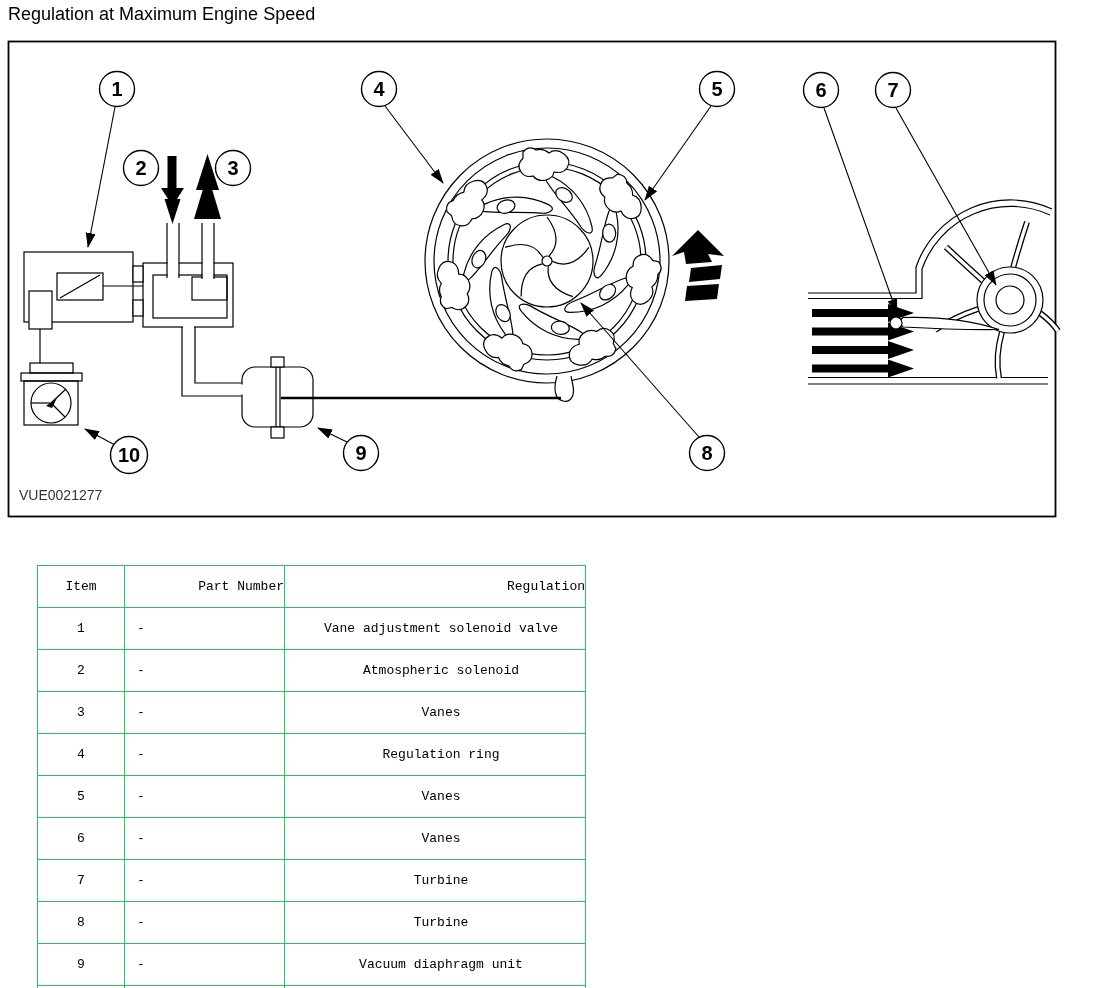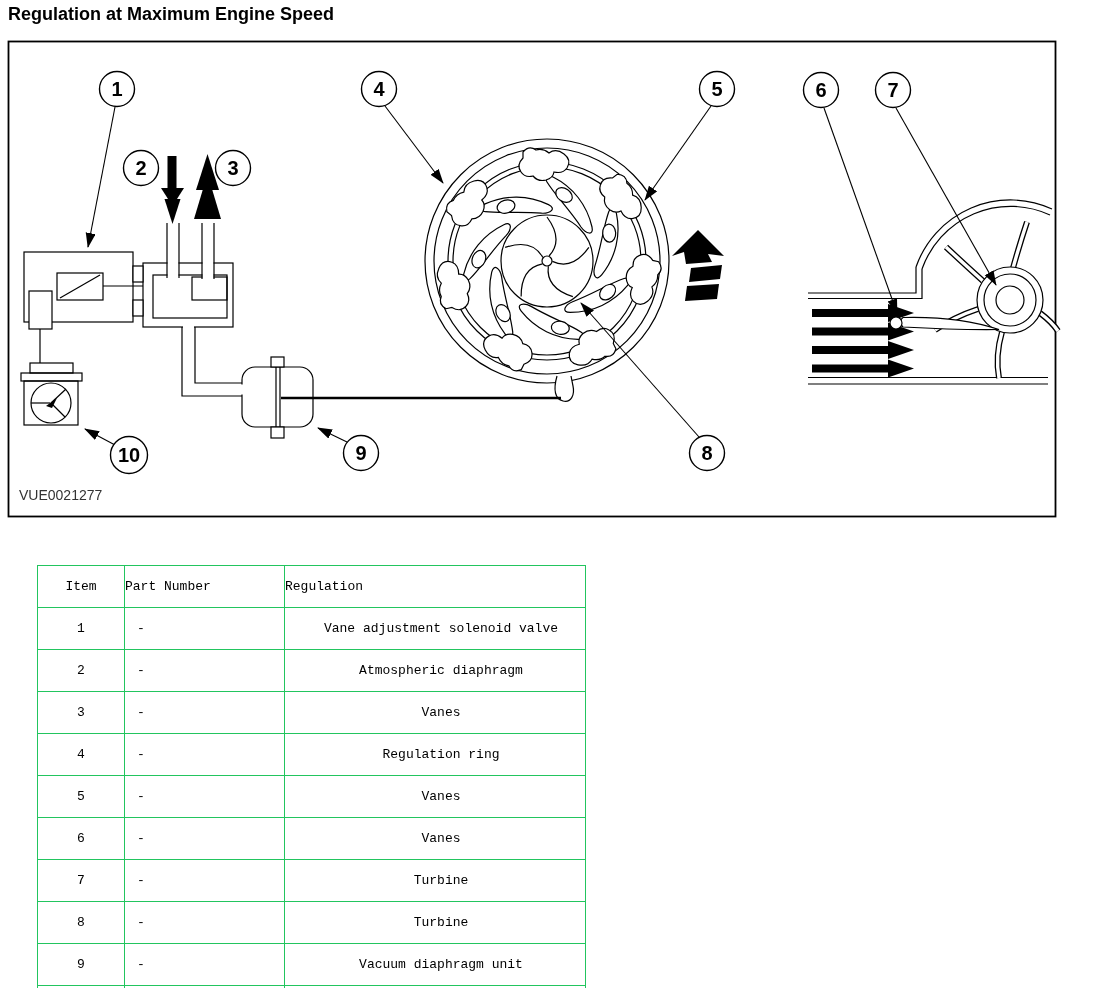--- a/index.html
+++ b/index.html
@@ -2,21 +2,21 @@
 <html><head>
 <meta charset="utf-8">
 <style>
   html,body{margin:0;padding:0;}
   body{
     width:1104px;height:988px;background:#fff;position:relative;overflow:hidden;
     font-family:"Liberation Sans",sans-serif;color:#000;
   }
   .page-title{
     position:absolute;left:8px;top:4px;
-    font-size:18px;font-weight:bold;letter-spacing:0;white-space:nowrap;
+    font-size:18px;font-weight:normal;letter-spacing:0;white-space:nowrap;
   }
   .figure-wrap{position:absolute;left:0;top:0;width:1104px;height:520px;}
   svg{display:block;}
   svg .ln{fill:none;stroke:#000;stroke-width:1.2;}
   svg .wh{fill:#fff;stroke:#000;stroke-width:1.2;}
   svg .bk{fill:#000;stroke:none;}
   svg .callout-circle{fill:#fff;stroke:#000;stroke-width:1.4;}
   svg .callout-num{font-family:"Liberation Sans",sans-serif;font-size:20px;font-weight:bold;fill:#000;text-anchor:middle;}
   svg .fig-code{font-family:"Liberation Sans",sans-serif;font-size:14px;fill:#333;}
   table.parts{
@@ -24,21 +24,21 @@
     border-collapse:collapse;table-layout:fixed;
     font-family:"Liberation Mono",monospace;font-size:13px;color:#000;
   }
   table.parts th,table.parts td{
     border:1px solid #22c55e;height:41px;padding:0;vertical-align:middle;
     font-weight:normal;overflow:hidden;white-space:nowrap;
   }
   .col-item{width:86px;text-align:center;}
   .col-part{width:147px;text-align:left;padding-left:12px !important;}
   .col-desc{width:288px;text-align:center;padding-left:12px !important;}
-  th.col-part,th.col-desc{text-align:left;padding-left:0 !important;}
+  th.col-part,th.col-desc{text-align:right;padding-left:0 !important;}
 </style>
 </head>
 <body>
 
 <div class="page-title">Regulation at Maximum Engine Speed</div>
 
 <div class="figure-wrap">
 <svg width="1104" height="520" viewBox="0 0 1104 520">
   <defs>
     <marker id="ah" markerUnits="userSpaceOnUse" markerWidth="18" markerHeight="12" refX="14" refY="5" orient="auto">
@@ -237,21 +237,21 @@
   </thead>
   <tbody>
     <tr>
       <td class="col-item">1</td>
       <td class="col-part">-</td>
       <td class="col-desc">Vane adjustment solenoid valve</td>
     </tr>
     <tr>
       <td class="col-item">2</td>
       <td class="col-part">-</td>
-      <td class="col-desc">Atmospheric diaphragm</td>
+      <td class="col-desc">Atmospheric solenoid</td>
     </tr>
     <tr>
       <td class="col-item">3</td>
       <td class="col-part">-</td>
       <td class="col-desc">Vanes</td>
     </tr>
     <tr>
       <td class="col-item">4</td>
       <td class="col-part">-</td>
       <td class="col-desc">Regulation ring</td>

